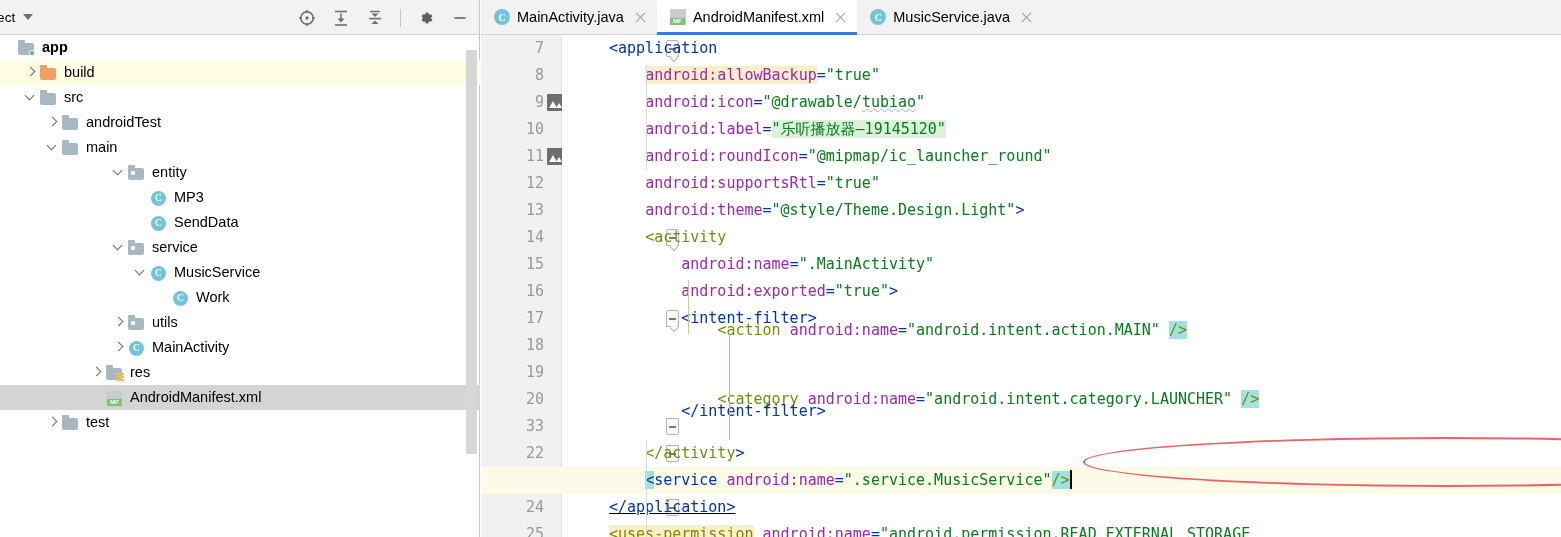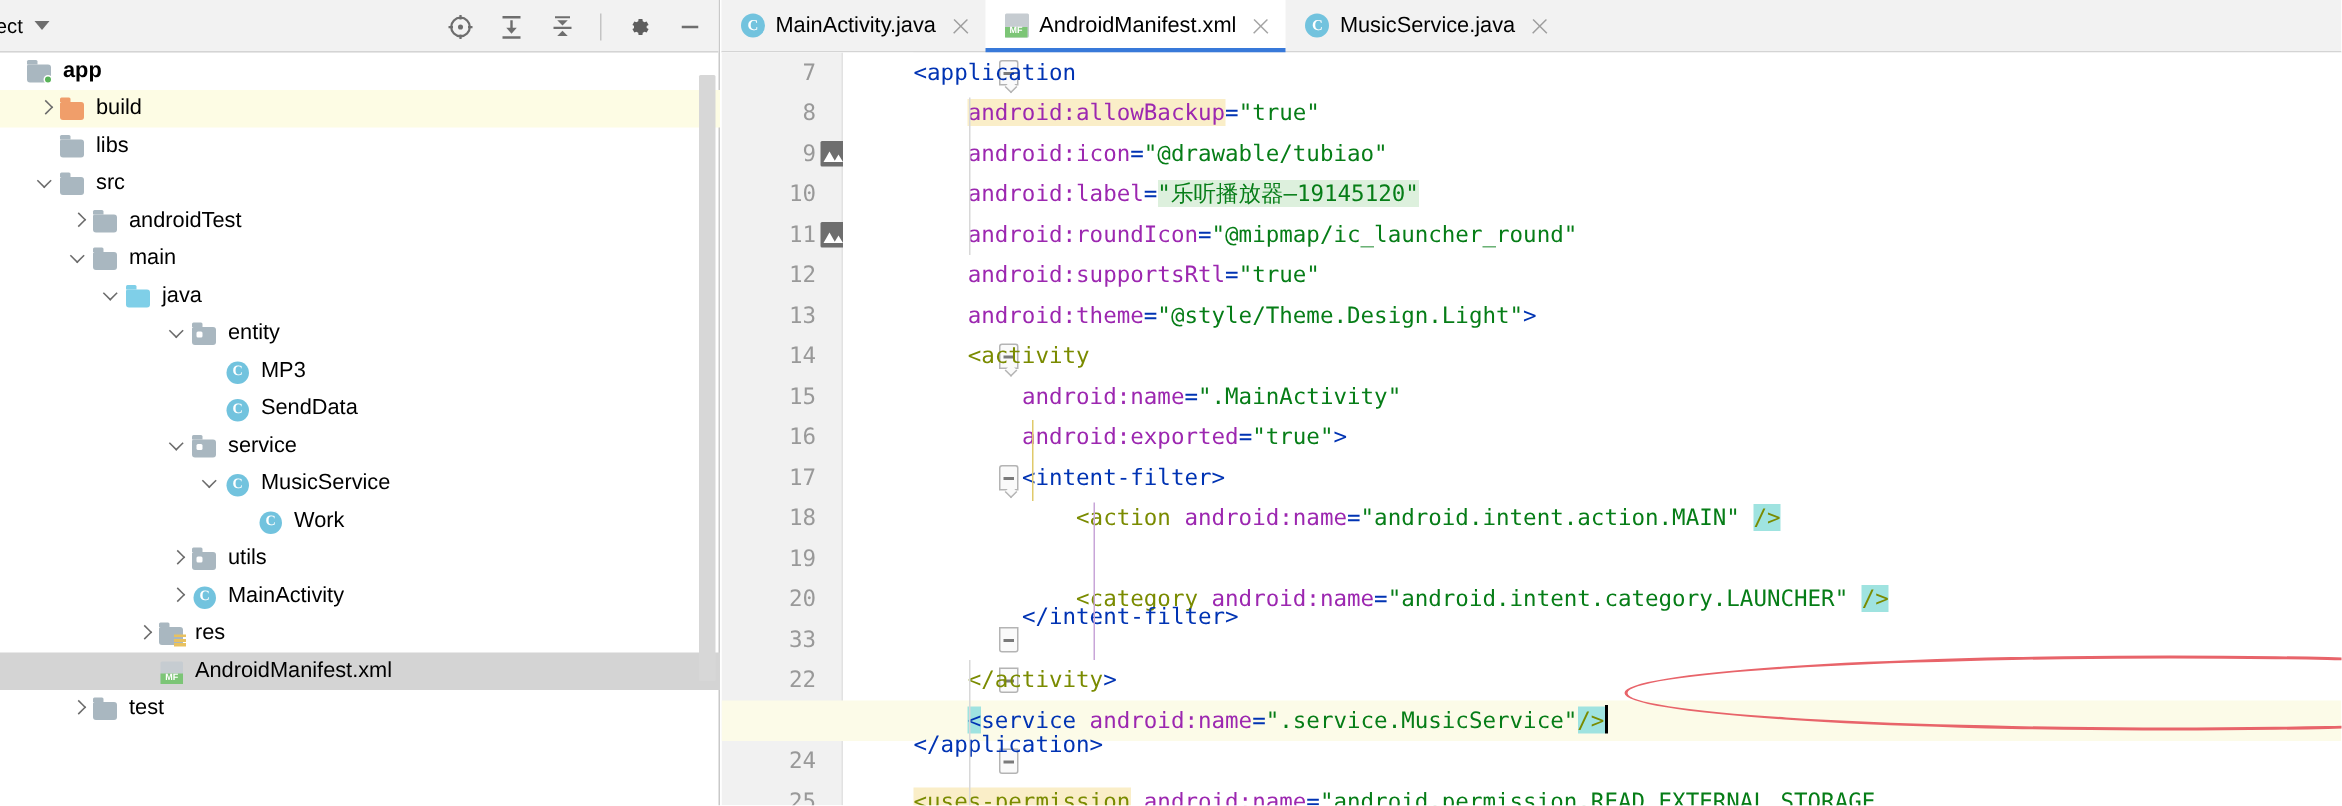--- a/index.html
+++ b/index.html
@@ -256,21 +256,21 @@
   .t-tag    { color: #0033b3; }
   .t-tagn   { color: #7a8b00; }
   .t-attr   { color: #9c27b0; }
   .t-eq     { color: #0033b3; }
   .t-val    { color: #067d17; }
   .t-slash  { color: #7a8b00; }
   .hl-yellow { background: #faeec8; }
   .hl-green  { background: #ddf0dd; }
   .hl-cyan   { background: #9fe3e0; }
   .squiggle {
-    text-decoration-style: wavy;
+    text-decoration: underline; text-decoration-style: wavy;
     text-decoration-color: #b0b0b0; text-decoration-thickness: 1px;
   }
   .caret-bar {
     display: inline-block; width: 2px; height: 19px; background: #000;
     vertical-align: -4px;
   }
 
   
   #ellipse {
     position: absolute; left: 602px; top: 437px;
@@ -345,53 +345,39 @@
           <span class="tlabel bold">app</span>
         </div>
         <div class="trow hl-build" style="padding-left: 24px;">
           <span class="arrow right"></span>
           <span class="ticon">
             <span class="folder orange"></span>
           </span>
           <span class="tlabel">build</span>
         </div>
         <div class="trow" style="padding-left: 24px;">
-          <span class="arrow "></span>
-          <span class="ticon">
-            <span class="folder"></span>
-          </span>
-          <span class="tlabel">libs</span>
-        </div>
-        <div class="trow" style="padding-left: 24px;">
           <span class="arrow down"></span>
           <span class="ticon">
             <span class="folder"></span>
           </span>
           <span class="tlabel">src</span>
         </div>
         <div class="trow" style="padding-left: 46px;">
           <span class="arrow right"></span>
           <span class="ticon">
             <span class="folder"></span>
           </span>
           <span class="tlabel">androidTest</span>
         </div>
         <div class="trow" style="padding-left: 46px;">
           <span class="arrow down"></span>
           <span class="ticon">
             <span class="folder"></span>
           </span>
           <span class="tlabel">main</span>
-        </div>
-        <div class="trow" style="padding-left: 68px;">
-          <span class="arrow down"></span>
-          <span class="ticon">
-            <span class="folder blue"></span>
-          </span>
-          <span class="tlabel">java</span>
         </div>
         <div class="trow" style="padding-left: 112px;">
           <span class="arrow down"></span>
           <span class="ticon">
             <span class="folder pkg"></span>
           </span>
           <span class="tlabel">entity</span>
         </div>
         <div class="trow" style="padding-left: 134px;">
           <span class="arrow "></span>
@@ -546,33 +532,33 @@
           <div class="code-line" style="top: 162px;">    <span class="t-attr">android:theme</span><span class="t-eq">=</span><span class="t-val">"@style/Theme.Design.Light"</span><span class="t-tag">&gt;</span></div>
           <div class="ln-row" style="top: 189px;"></div>
           <div class="code-line" style="top: 189px;">    <span class="t-tagn">&lt;activity</span></div>
           <div class="ln-row" style="top: 216px;"></div>
           <div class="code-line" style="top: 216px;">        <span class="t-attr">android:name</span><span class="t-eq">=</span><span class="t-val">".MainActivity"</span></div>
           <div class="ln-row" style="top: 243px;"></div>
           <div class="code-line" style="top: 243px;">        <span class="t-attr">android:exported</span><span class="t-eq">=</span><span class="t-val">"true"</span><span class="t-tag">&gt;</span></div>
           <div class="ln-row" style="top: 270px;"></div>
           <div class="code-line" style="top: 270px;">        <span class="t-tag">&lt;intent-filter</span><span class="t-tag">&gt;</span></div>
           <div class="ln-row" style="top: 297px;"></div>
-          <div class="code-line" style="top: 297px;">            <span class="t-tagn">&lt;action</span> <span class="t-attr">android:name</span><span class="t-eq">=</span><span class="t-val">"android.intent.action.MAIN"</span> <span class="hl-cyan t-slash">/&gt;</span></div>
+          <div class="code-line" style="top: 282px;">            <span class="t-tagn">&lt;action</span> <span class="t-attr">android:name</span><span class="t-eq">=</span><span class="t-val">"android.intent.action.MAIN"</span> <span class="hl-cyan t-slash">/&gt;</span></div>
           <div class="ln-row" style="top: 324px;"></div>
           <div class="code-line" style="top: 324px;"></div>
           <div class="ln-row" style="top: 351px;"></div>
           <div class="code-line" style="top: 351px;">            <span class="t-tagn">&lt;category</span> <span class="t-attr">android:name</span><span class="t-eq">=</span><span class="t-val">"android.intent.category.LAUNCHER"</span> <span class="hl-cyan t-slash">/&gt;</span></div>
           <div class="ln-row" style="top: 378px;"></div>
           <div class="code-line" style="top: 363px;">        <span class="t-tag">&lt;/intent-filter</span><span class="t-tag">&gt;</span></div>
           <div class="ln-row" style="top: 405px;"></div>
           <div class="code-line" style="top: 405px;">    <span class="t-tagn">&lt;/activity</span><span class="t-tag">&gt;</span></div>
           <div class="ln-row cur" style="top: 432px;"></div>
           <div class="code-line" style="top: 432px;">    <span class="hl-cyan t-tag">&lt;</span><span class="t-tag">service</span> <span class="t-attr">android:name</span><span class="t-eq">=</span><span class="t-val">".service.MusicService"</span><span class="hl-cyan t-slash">/&gt;</span><span class="caret-bar"></span></div>
           <div class="ln-row" style="top: 459px;"></div>
-          <div class="code-line" style="top: 448px;"><span class="t-tag">&lt;/application</span><span class="t-tag">&gt;</span></div>
+          <div class="code-line" style="top: 459px; text-decoration: underline;"><span class="t-tag">&lt;/application</span><span class="t-tag">&gt;</span></div>
           <div class="ln-row" style="top: 486px;"></div>
           <div class="code-line" style="top: 486px;"><span class="t-tagn hl-yellow">&lt;uses-permission</span> <span class="t-attr">android:name</span><span class="t-eq">=</span><span class="t-val">"android.permission.READ_EXTERNAL_STORAGE</span></div>
         </div>
     <div class="iguide " style="left: 165px; top: 30px; height: 105px;"></div>
         <div class="iguide gold" style="left: 207px; top: 245px; height: 54px;"></div>
         <div class="iguide violet" style="left: 248px; top: 300px; height: 105px;"></div>
         <div class="iguide " style="left: 165px; top: 405px; height: 105px;"></div>
       </div>
 
     <div id="ellipse"></div>

